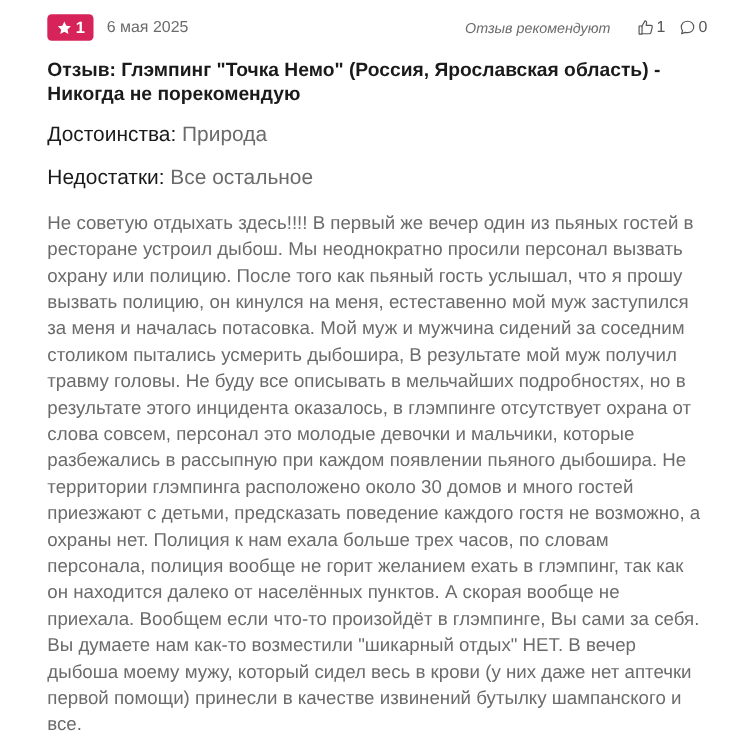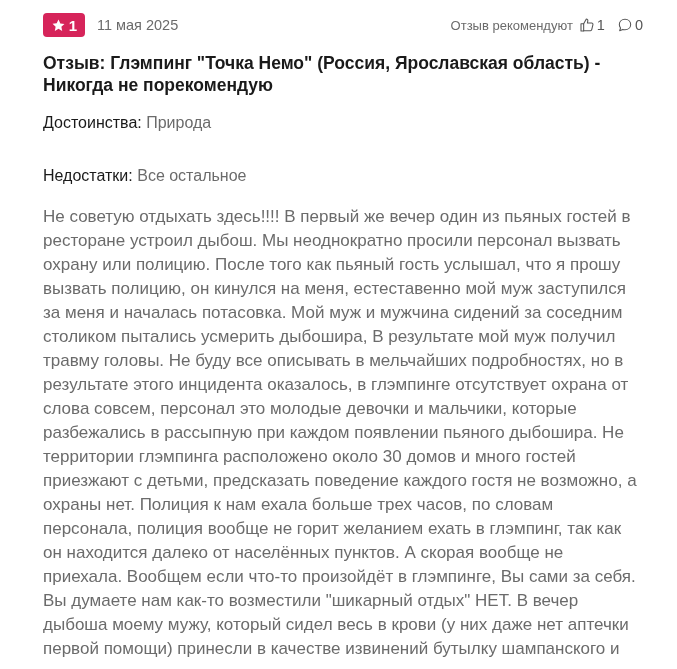--- a/index.html
+++ b/index.html
@@ -53,21 +53,22 @@
       font-size: 14.5px;
       color: #6b6b6b;
     }
     .header-right {
       display: flex;
       align-items: center;
       font-size: 13px;
       color: #6b6b6b;
     }
     .recommend-label {
-      margin-right: 6px;
+      margin-right: 24px;
+      font-style: italic;
     }
     .stat {
       display: inline-flex;
       align-items: center;
       gap: 2px;
       font-size: 14.5px;
       color: #555555;
       cursor: pointer;
     }
     .stat svg {
@@ -81,25 +82,25 @@
     .title {
       margin: 0;
       font-size: 17.5px;
       line-height: 22px;
       font-weight: bold;
       color: #1a1a1a;
       padding-top: 2px;
     }
     .field {
       margin-top: 17px;
-      font-size: 16px;
+      font-size: 19px;
       line-height: 20px;
     }
     .field + .field {
-      margin-top: 33px;
+      margin-top: 19px;
     }
     .field-label {
       color: #1a1a1a;
     }
     .field-value {
       color: #6b6b6b;
     }
     .body-text {
       margin-top: 19px;
       font-size: 17px;
@@ -113,21 +114,21 @@
 
 <div class="review">
   <div class="header">
     <div class="header-left">
       <span class="rating-badge">
         <svg viewBox="0 0 24 24" fill="#ffffff">
           <path d="M12 2.5l2.9 6.1 6.6.8-4.9 4.6 1.3 6.6L12 17.3l-5.9 3.3 1.3-6.6-4.9-4.6 6.6-.8z"></path>
         </svg>
         <span>1</span>
       </span>
-      <span class="date">11 мая 2025</span>
+      <span class="date">6 мая 2025</span>
     </div>
     <div class="header-right">
       <span class="recommend-label">Отзыв рекомендуют</span>
       <span class="stat">
         <svg viewBox="0 0 24 24" fill="none" stroke="#555555" stroke-width="1.6" stroke-linejoin="round" stroke-linecap="round">
           <path d="M3 10h4v11H3z"></path>
           <path d="M7 10l4-7c1.5 0 2.5 1.2 2.2 2.8L12.6 9H19c1.3 0 2.2 1.2 1.9 2.4l-1.8 7.6c-.2.9-1 1.5-1.9 1.5H7"></path>
         </svg>
         <span>1</span>
       </span>

